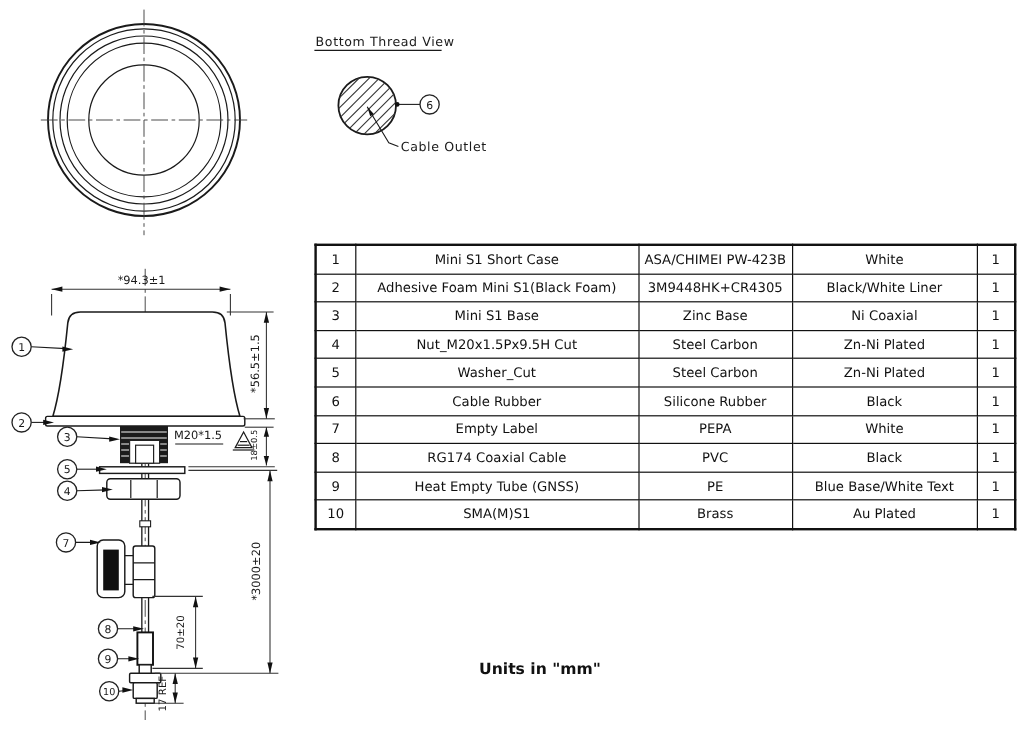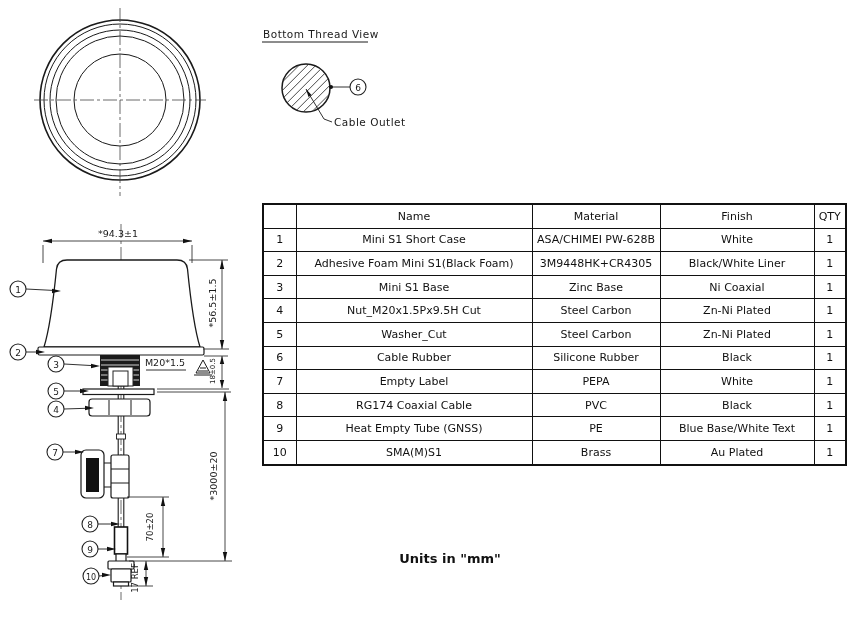--- a/index.html
+++ b/index.html
@@ -221,31 +221,24 @@
 
 <table class="bom">
   <colgroup>
     <col style="width:33px">
         <col style="width:236px">
         <col style="width:128px">
         <col style="width:154px">
         <col style="width:32px">
   </colgroup>
   <tbody>
-        <tr>
-    <th></th>
-    <th>Name</th>
-    <th>Material</th>
-    <th>Finish</th>
-    <th class="qty">QTY</th>
-  </tr>
   <tr>
     <td class="c">1</td>
     <td class="l">Mini S1 Short Case</td>
-    <td class="l">ASA/CHIMEI PW-628B</td>
+    <td class="l">ASA/CHIMEI PW-423B</td>
     <td class="c">White</td>
     <td class="qty">1</td>
   </tr>
   <tr>
     <td class="c">2</td>
     <td class="l">Adhesive Foam Mini S1(Black Foam)</td>
     <td class="l">3M9448HK+CR4305</td>
     <td class="c">Black/White Liner</td>
     <td class="qty">1</td>
   </tr>

